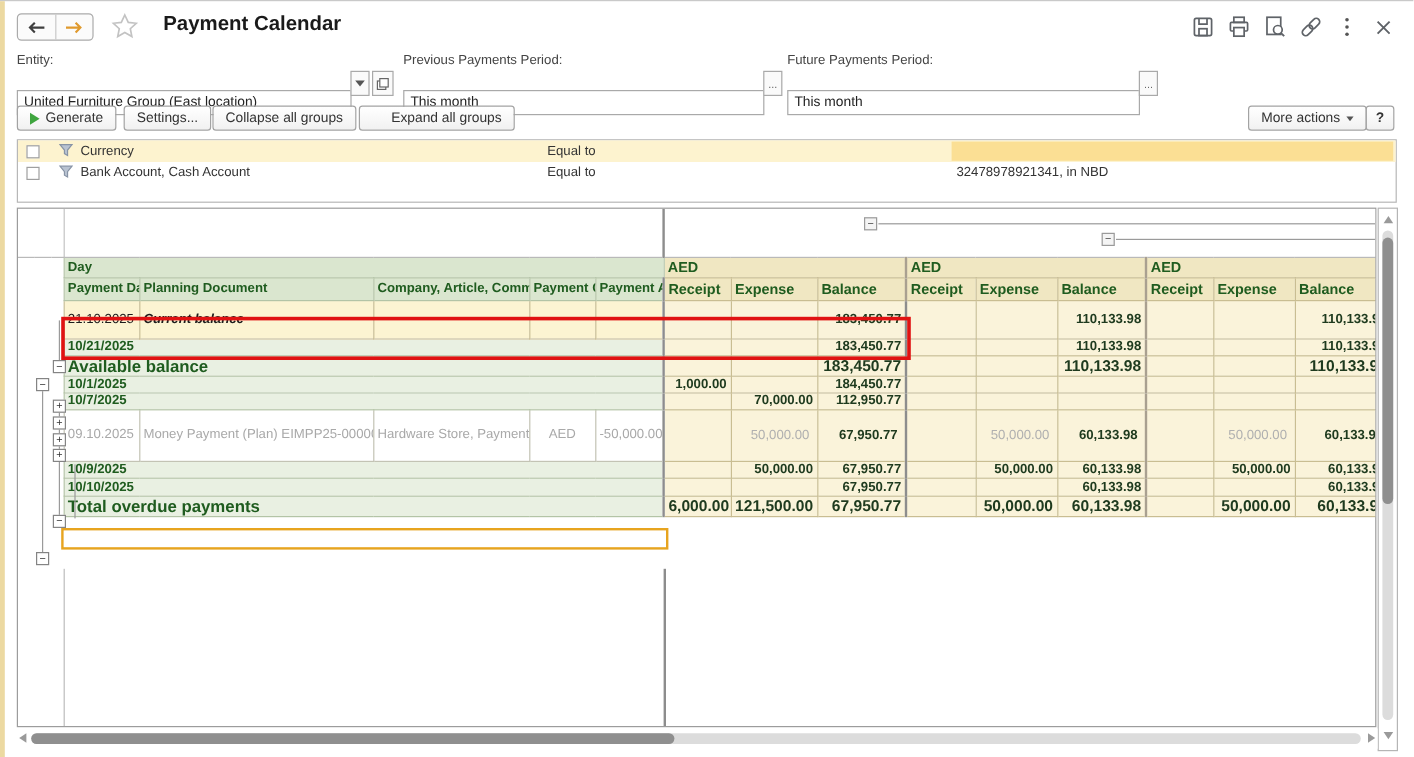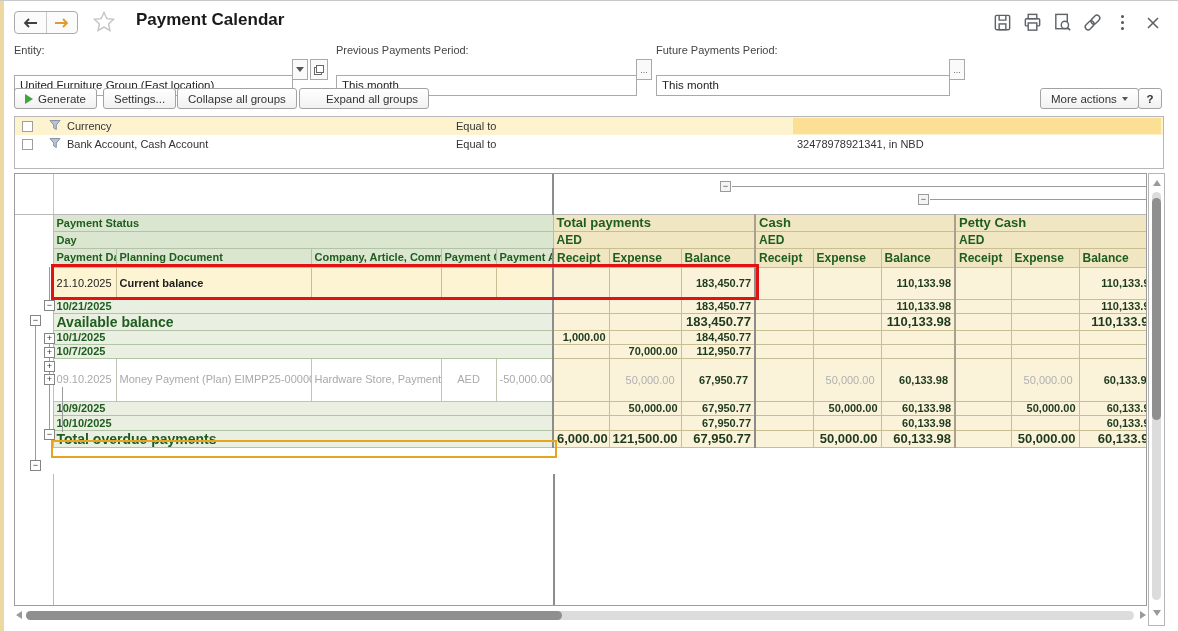--- a/index.html
+++ b/index.html
@@ -49,21 +49,21 @@
   td.lh.band { font-size:11px; }
   td.lh.colh { vertical-align:bottom; white-space:normal; line-height:11px; overflow:visible; }
   td.nh { background:#f0e7c2; border:1px solid #c9bd92; color:#1f5c1f; font-weight:bold; font-size:12px; }
   td.nh.gtitle { font-size:13px; }
   td.num { background:#faf3da; border:1px solid #c9bd92; color:#1e3a1e; font-weight:bold; font-size:11px; text-align:right; }
   td.num.big { font-size:13px; }
   td.lp { border:1px solid #b3c4a6; background:#e9f0e2; color:#1f5c1f; font-weight:bold; font-size:11px; }
   td.lp.section { font-size:14px; }
   td.cur { background:#fcf4d2; border:1px solid #c9bd92; color:#1c1c1c; font-size:11px; }
   td.cur.date { word-break:break-all; white-space:normal; line-height:13px; vertical-align:top; padding-top:2px; }
-  td.cur.lbl { font-weight:bold; }
+  td.cur.lbl { font-weight:bold;font-style:italic; }
   td.det { background:#fff; border:1px solid #c3c3b4; color:#a9a9a9; font-size:11px; white-space:normal; line-height:13px; vertical-align:top; padding-top:2px; }
   td.det.date { word-break:break-all; }
   td.det.amt { text-align:right; }
   td.det.cc { text-align:center; }
   td.dnum { background:#faf3da; border:1px solid #c9bd92; font-size:11px; padding:0; vertical-align:top; }
   .dn-wrap { display:flex; flex-direction:column; justify-content:space-between; height:100%; padding:1px 3px; }
   .dn-top { text-align:right; color:#1e3a1e; font-weight:bold; }
   .dn-bot { text-align:right; color:#b0b0b0; }
   td.split { border-right:2px solid #8d8d8d !important; }
   td.gstart { border-left:2px solid #a9a090 !important; }
@@ -244,27 +244,20 @@
             <col style="width:80px">
           </colgroup>
           <tbody>
             <tr style="height:40px">
               <td class="strip sr" colspan="3"></td>
               <td class="strip split" colspan="5"></td>
               <td class="strip" colspan="9"></td>
             </tr>
             <tr style="height:17px">
               <td class="gut" colspan="3"></td>
-              <td class="lh band" colspan="5">Payment Status</td>
-              <td class="nh gtitle" colspan="3">Total payments</td>
-              <td class="nh gtitle gstart" colspan="3">Cash</td>
-              <td class="nh gtitle gstart" colspan="3">Petty Cash</td>
-            </tr>
-            <tr style="height:17px">
-              <td class="gut" colspan="3"></td>
               <td class="lh band" colspan="5">Day</td>
               <td class="nh" colspan="3">AED</td>
               <td class="nh gstart" colspan="3">AED</td>
               <td class="nh gstart" colspan="3">AED</td>
             </tr>
             <tr style="height:19px">
               <td class="gut" colspan="3"></td>
               <td class="lh colh">Payment Date</td>
               <td class="lh colh">Planning Document</td>
               <td class="lh colh">Company, Article, Comment</td>

